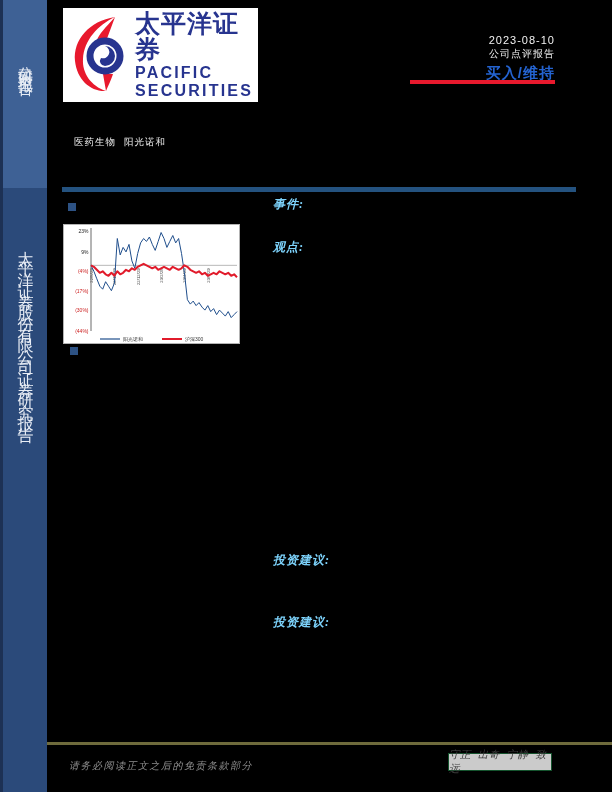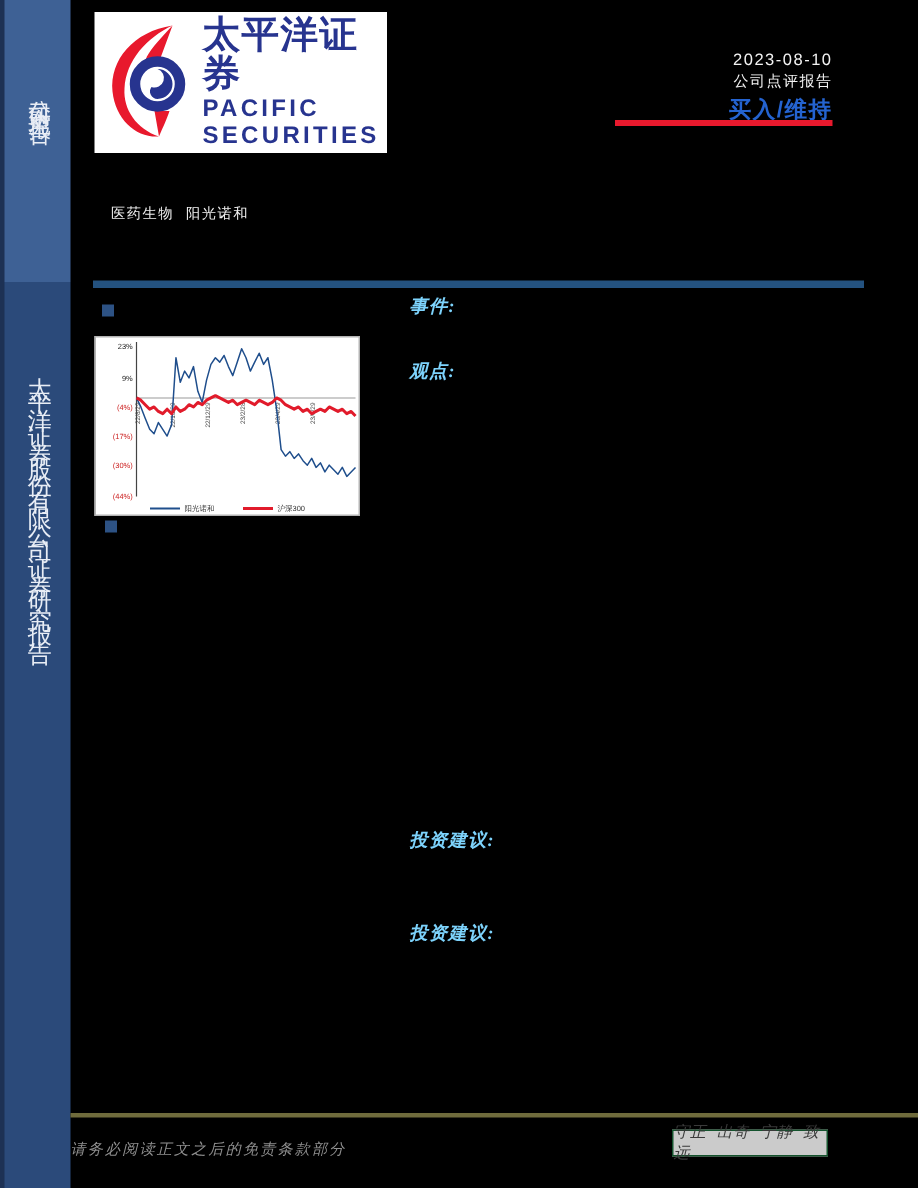--- a/index.html
+++ b/index.html
@@ -89,20 +89,21 @@
   .sec.risk{top:614px;}
   
   .olive-rule{
     position:absolute;left:47px;top:742px;width:565px;height:2.5px;
     background:var(--olive-line,#6f6b3c);
   }
   .foot-disc{
     position:absolute;left:47px;top:759px;color:var(--footer-gray,#8f8f8f);
     font-size:10px;font-style:italic;letter-spacing:1.5px;
     font-family:"Liberation Serif",serif;
+    padding-left:22px;
   }
   .foot-motto{
     position:absolute;left:448px;top:753px;width:102px;height:16px;
     background:var(--motto-bg,#cbcbcb);border:1px solid #14532d;
     color:#3a3a3a;font-size:10.5px;font-style:italic;
     display:flex;align-items:center;justify-content:center;
     font-family:Liberation Mono, monospace;letter-spacing:0.5px;
   }
 </style>
 </head>

